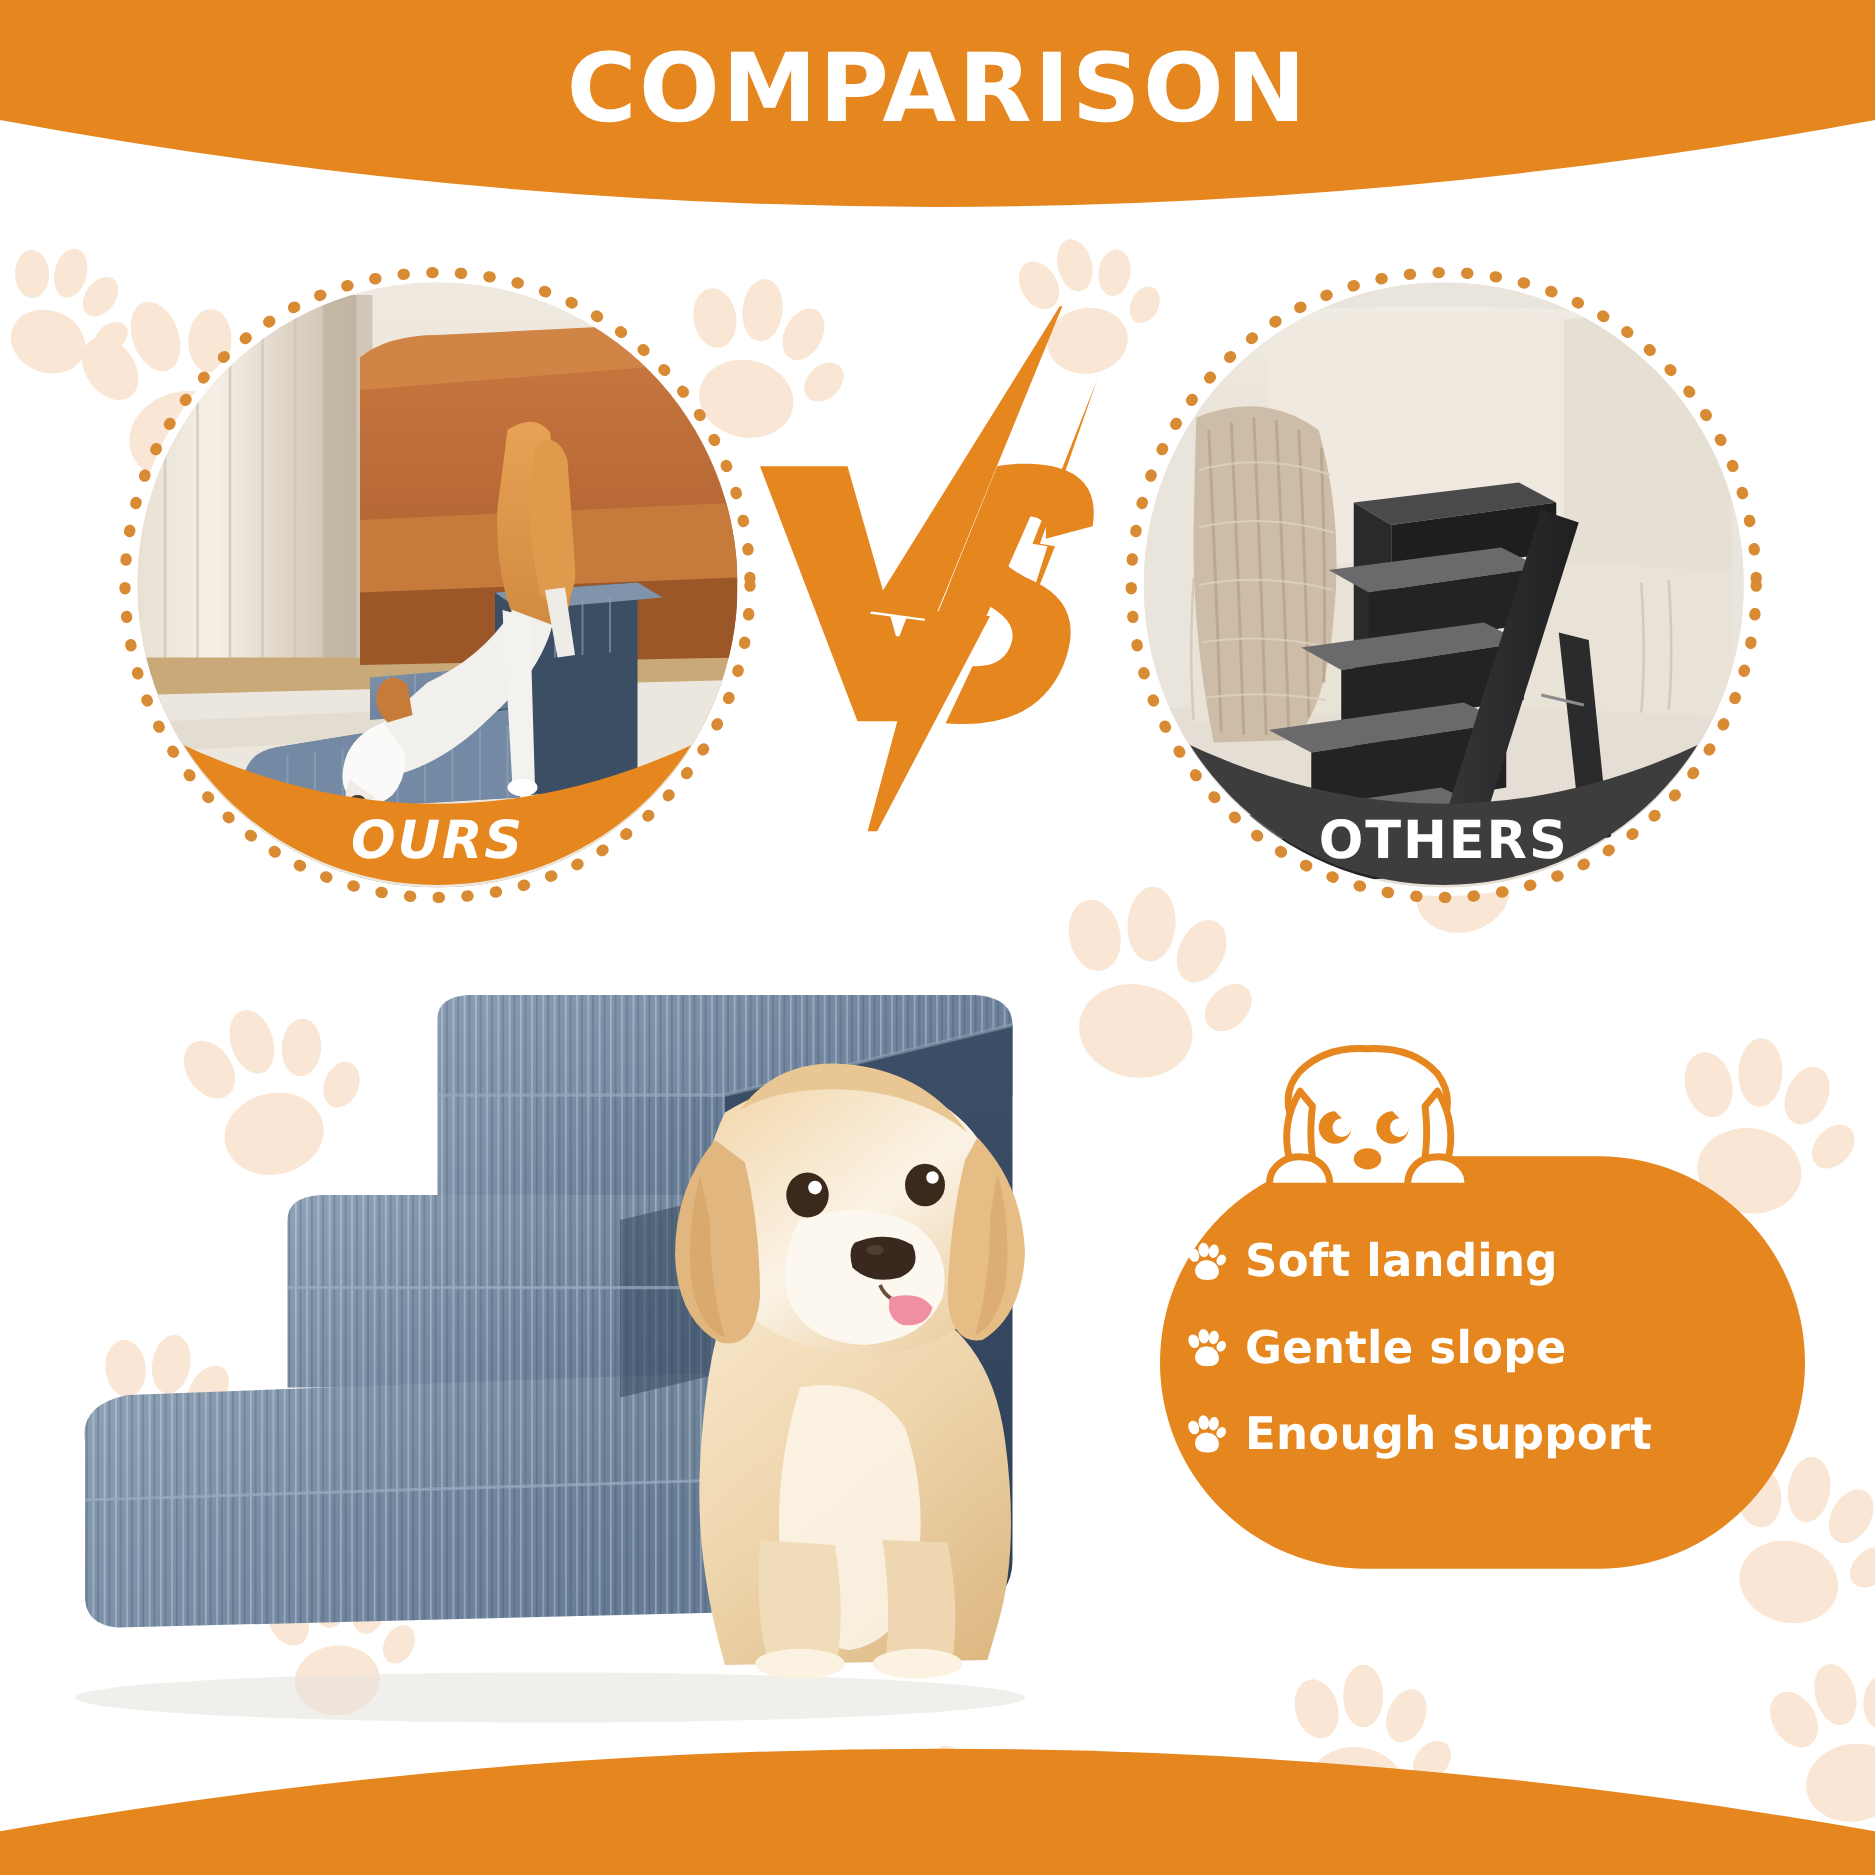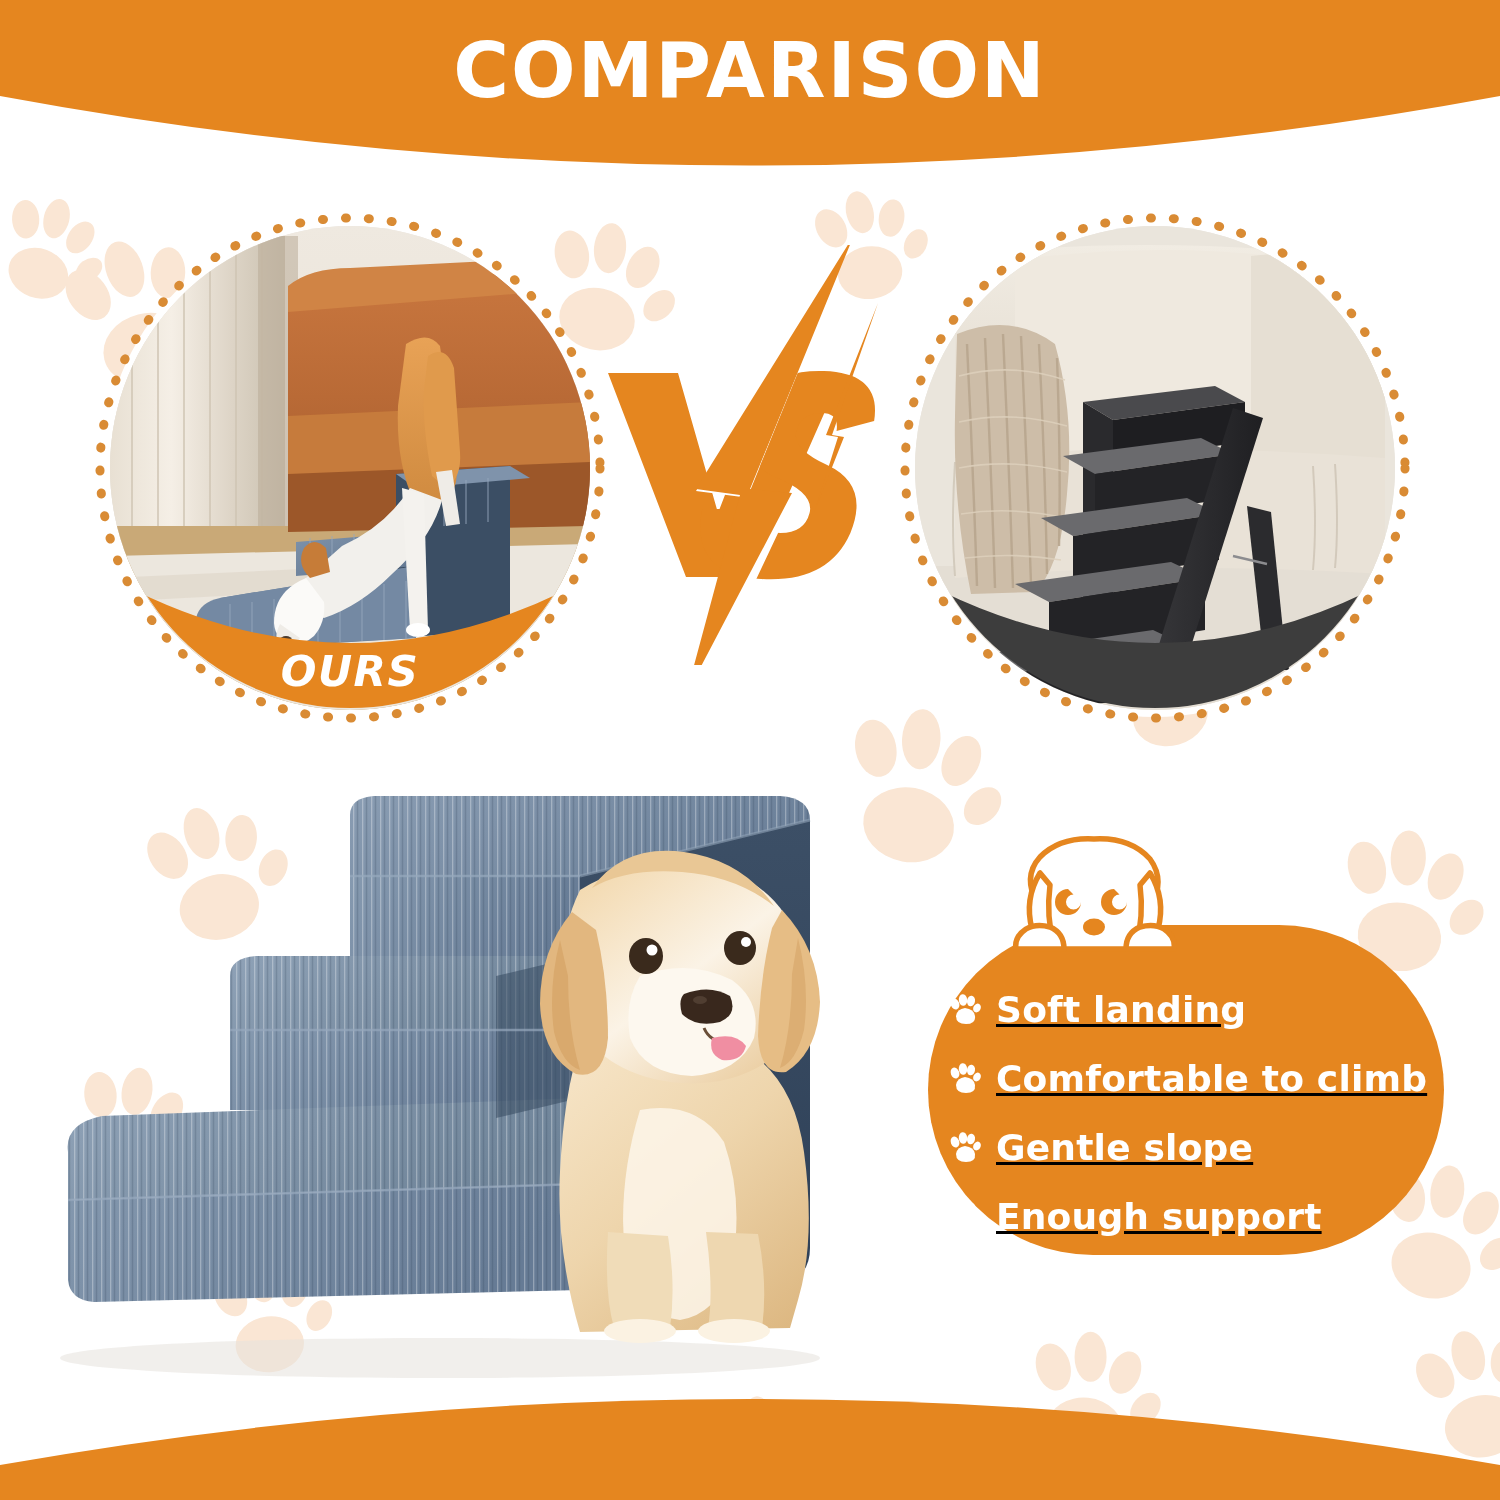--- a/index.html
+++ b/index.html
@@ -67,21 +67,21 @@
   #feature-panel {
     position:absolute; left:928px; top:925px; width:516px; height:330px;
     background:#E5861F;
     border-radius:165px;
     z-index:4;
   }
   #feature-list {
     position:absolute; left:948px; top:975px; width:500px;
     z-index:6;
   }
-  .feature-row { display:flex; align-items:center; height:69px;text-decoration:underline; }
+  .feature-row { display:flex; align-items:center; height:69px; }
   .paw-bullet { width:34px; height:34px; flex:0 0 34px; margin-right:14px; }
   .feature-label {
     color:#ffffff;
     font-size:36px;
     font-weight:bold;
     letter-spacing:0.2px;
     font-family:"DejaVu Sans", sans-serif;
     white-space:nowrap;
   }
   #peek-dog { position:absolute; left:1010px; top:833px; width:168px; height:130px; z-index:7; }
@@ -294,20 +294,21 @@
   </div>
 
   <svg class="badge-lens" viewBox="0 0 480 130" width="480" height="130">
     <clipPath id="clipOthers">
         <circle cx="240" cy="-112" r="240"></circle>
       </clipPath>
     <g clip-path="url(#clipOthers)">
       <path d="M20,8 Q240,118 460,8 L460,130 L20,130 Z" fill="#3D3D3D"></path>
     </g>
   </svg>
+  <div class="badge-text">OTHERS</div>
 </div>
 
 <svg id="vs-graphic" viewBox="0 0 310 420" width="310" height="420">
   <defs>
     <clipPath id="boltCut">
       <path d="M-40,-40 H350 V460 H-40 Z M262,-30 L150,246 L196,250 L92,470 L142,252 L96,246 Z" clip-rule="evenodd"></path>
     </clipPath>
   </defs>
   <g fill="#E5861F" clip-path="url(#boltCut)">
 
@@ -466,55 +467,43 @@
         <ellipse cx="7" cy="11" rx="4.2" ry="5.6" transform="rotate(-20 7 11)"></ellipse>
         <ellipse cx="15" cy="7" rx="4.2" ry="5.8" transform="rotate(-6 15 7)"></ellipse>
         <ellipse cx="23" cy="8" rx="4" ry="5.4" transform="rotate(10 23 8)"></ellipse>
         <ellipse cx="29" cy="15" rx="3.6" ry="4.6" transform="rotate(28 29 15)"></ellipse>
         <path d="M17,15 Q26,16 27,23 Q28,31 18,31 Q8,31 8,23 Q9,16 17,15 Z"></path>
       </g>
     </svg>
     <span class="feature-label">Soft landing</span>
   </div>
 
+
   <div class="feature-row">
     <svg class="paw-bullet" viewBox="0 0 34 34">
       <g fill="#ffffff">
         <ellipse cx="7" cy="11" rx="4.2" ry="5.6" transform="rotate(-20 7 11)"></ellipse>
         <ellipse cx="15" cy="7" rx="4.2" ry="5.8" transform="rotate(-6 15 7)"></ellipse>
         <ellipse cx="23" cy="8" rx="4" ry="5.4" transform="rotate(10 23 8)"></ellipse>
         <ellipse cx="29" cy="15" rx="3.6" ry="4.6" transform="rotate(28 29 15)"></ellipse>
         <path d="M17,15 Q26,16 27,23 Q28,31 18,31 Q8,31 8,23 Q9,16 17,15 Z"></path>
       </g>
     </svg>
-    <span class="feature-label">Comfortable to climb</span>
+    <span class="feature-label">Gentle slope</span>
   </div>
 
   <div class="feature-row">
     <svg class="paw-bullet" viewBox="0 0 34 34">
       <g fill="#ffffff">
         <ellipse cx="7" cy="11" rx="4.2" ry="5.6" transform="rotate(-20 7 11)"></ellipse>
         <ellipse cx="15" cy="7" rx="4.2" ry="5.8" transform="rotate(-6 15 7)"></ellipse>
         <ellipse cx="23" cy="8" rx="4" ry="5.4" transform="rotate(10 23 8)"></ellipse>
         <ellipse cx="29" cy="15" rx="3.6" ry="4.6" transform="rotate(28 29 15)"></ellipse>
         <path d="M17,15 Q26,16 27,23 Q28,31 18,31 Q8,31 8,23 Q9,16 17,15 Z"></path>
       </g>
     </svg>
-    <span class="feature-label">Gentle slope</span>
-  </div>
-
-  <div class="feature-row">
-    <svg class="paw-bullet" viewBox="0 0 34 34">
-      <g fill="#ffffff">
-        <ellipse cx="7" cy="11" rx="4.2" ry="5.6" transform="rotate(-20 7 11)"></ellipse>
-        <ellipse cx="15" cy="7" rx="4.2" ry="5.8" transform="rotate(-6 15 7)"></ellipse>
-        <ellipse cx="23" cy="8" rx="4" ry="5.4" transform="rotate(10 23 8)"></ellipse>
-        <ellipse cx="29" cy="15" rx="3.6" ry="4.6" transform="rotate(28 29 15)"></ellipse>
-        <path d="M17,15 Q26,16 27,23 Q28,31 18,31 Q8,31 8,23 Q9,16 17,15 Z"></path>
-      </g>
-    </svg>
     <span class="feature-label">Enough support</span>
   </div>
 </div>
 
 <svg class="band" id="footer-band" viewBox="0 0 1500 125" width="1500" height="125" preserveAspectRatio="none">
   <path d="M0,125 L0,90 Q750,-42 1500,90 L1500,125 Z" fill="#E5861F"></path>
 </svg>
 
 </body></html>

